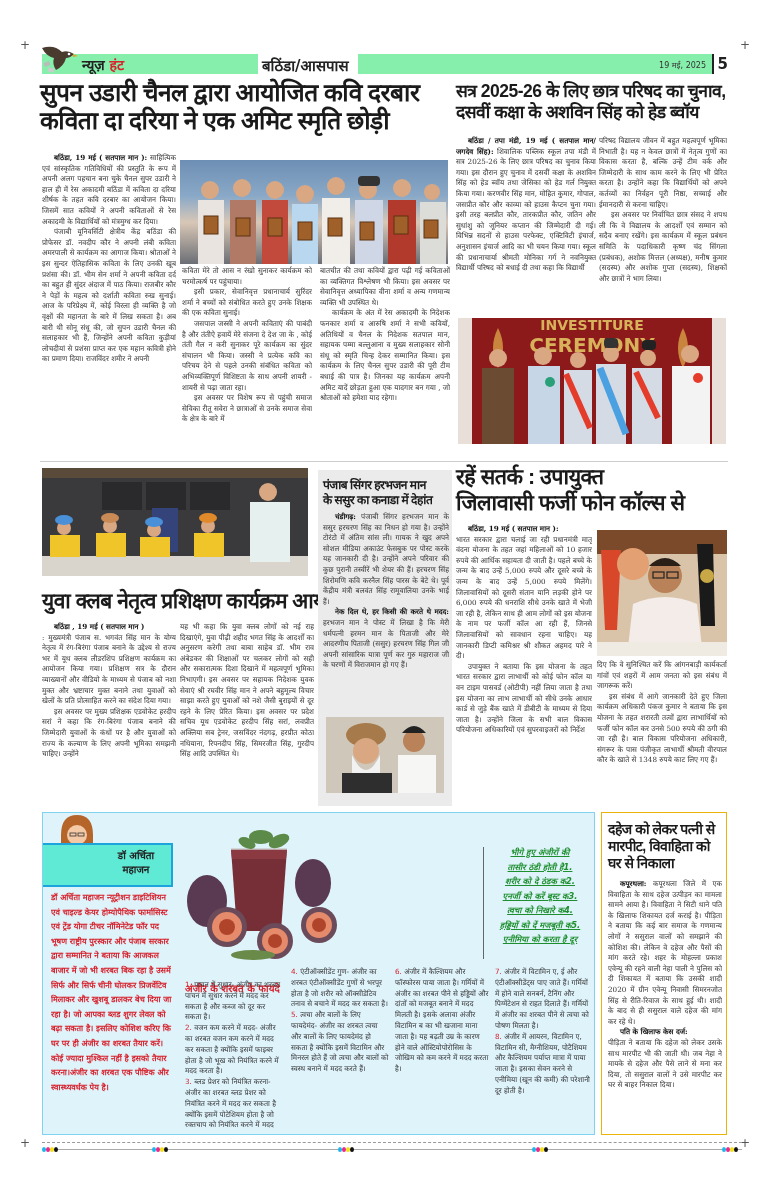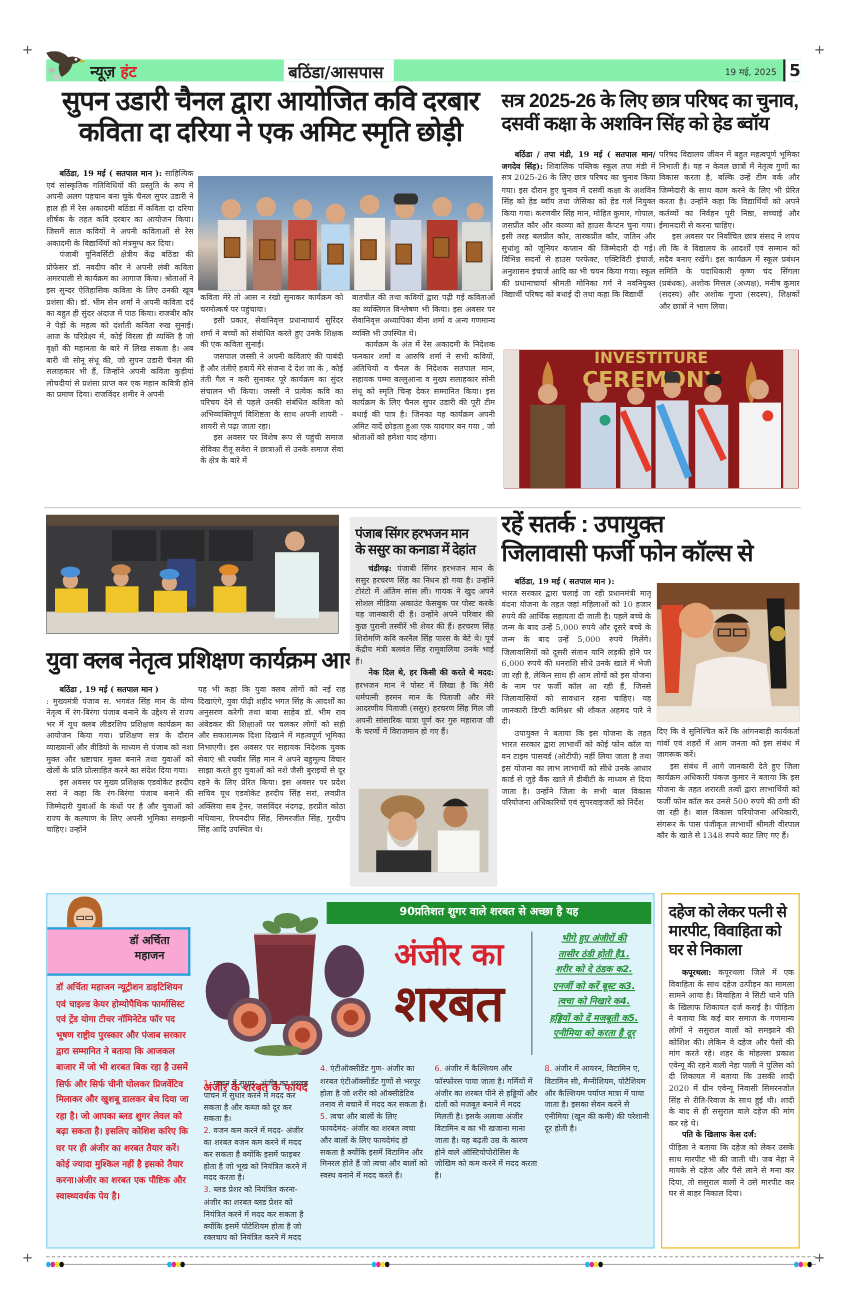--- a/index.html
+++ b/index.html
@@ -16,21 +16,21 @@
 .pdate{position:absolute;right:22px;top:5px;font-size:8px;font-family:"DejaVu Sans",sans-serif;color:#333}
 .pnum{position:absolute;right:0;top:0;width:16px;height:20px;background:#fff;border-left:2px solid #222;font-family:"DejaVu Sans",sans-serif;font-weight:bold;font-size:15px;text-align:right;line-height:20px}
 .hl{font-family:"Liberation Sans",sans-serif;font-weight:bold;color:#1a1a1a;letter-spacing:-0.5px;line-height:1.05}
 .body{font-family:"DejaVu Serif",serif;font-size:7.2px;line-height:10.6px;color:#333;text-align:justify;overflow:hidden}
 .body p{text-indent:12px}
 .body b{font-weight:bold;color:#111}
 .photo{position:absolute;overflow:hidden}
 .box-grey{position:absolute;background:#ebebeb}
 .health{position:absolute;left:42px;top:812px;width:553px;height:323px;background:#dff3fb;border:1px solid #7fd3ef}
 .green-banner{position:absolute;left:254px;top:7px;width:295px;height:20px;background:#1e8f2e;color:#fff;font-family:"DejaVu Sans",sans-serif;font-weight:bold;font-size:10px;line-height:20px;text-align:center;white-space:nowrap}
-.doc-box{position:absolute;left:0;top:30px;width:130px;height:44px;background:#f9a8d4;border:2px solid #1da4dc;border-left:none}
+.doc-box{position:absolute;left:0;top:30px;width:130px;height:44px;background:#5eead4;border:2px solid #1da4dc;border-left:none}
 .doc-name{position:absolute;left:58px;top:4px;width:70px;text-align:center;font-family:"DejaVu Sans",sans-serif;font-weight:bold;font-size:10px;line-height:14px;color:#222}
 .red-text{font-family:"DejaVu Sans",sans-serif;color:#d7232d;font-size:8px;line-height:14.6px;font-weight:bold}
 .benefits-title{font-family:"DejaVu Sans",sans-serif;font-weight:bold;color:#d7232d;font-size:10px}
 .ben{font-family:"DejaVu Sans",sans-serif;font-size:7.2px;line-height:10.8px;color:#333}
 .ben .n{color:#d7232d}
 .green-list{font-family:"DejaVu Sans",sans-serif;font-style:italic;font-weight:bold;color:#1e8f2e;font-size:8.3px;line-height:14.5px;text-decoration:underline;text-align:center}
 .dowry{position:absolute;left:601px;top:812px;width:126px;height:323px;border:1px solid #eab308;background:#fff}
 .cmyk{position:absolute;display:flex;gap:0}
 .cmyk span{width:4px;height:5px;border-radius:50%;display:inline-block}
 </style>
@@ -53,21 +53,21 @@
   </svg>
   <div class="brand">
     <span class="b1">न्यूज़</span>
     <span class="b2">हंट</span>
   </div>
   <div class="section">बठिंडा/आसपास</div>
   <div class="pdate">19 मई, 2025</div>
   <div class="pnum">5</div>
 </div>
 
-<div class="abs hl" style="left:40px;top:80px;width:412px;font-size:24.5px;text-align:center;white-space:nowrap">
+<div class="abs hl" style="left:40px;top:80px;width:412px;font-size:24.5px;white-space:nowrap">
   <div>सुपन उडारी चैनल द्वारा आयोजित कवि दरबार</div>
   <div style="margin-top:2px">कविता दा दरिया ने एक अमिट स्मृति छोड़ी</div>
 </div>
 
 <div class="abs body" style="left:42px;top:153px;width:134px;height:308px">
   <p><b>बठिंडा, 19 मई ( सतपाल मान ):</b> <span>साहित्यिक एवं सांस्कृतिक गतिविधियों की प्रस्तुति के रूप में अपनी अलग पहचान बना चुके चैनल सुपर उडारी ने हाल ही में रेस अकादमी बठिंडा में कविता दा दरिया शीर्षक के तहत कवि दरबार का आयोजन किया। जिसमें सात कवियों ने अपनी कविताओं से रेस अकादमी के विद्यार्थियों को मंत्रमुग्ध कर दिया।</span></p>
   <p>पंजाबी यूनिवर्सिटी क्षेत्रीय केंद्र बठिंडा की प्रोफेसर डॉ. नवदीप कौर ने अपनी लंबी कविता अमरपाली से कार्यक्रम का आगाज किया। श्रोताओं ने इस सुन्दर ऐतिहासिक कविता के लिए उनकी खूब प्रशंसा की। डॉ. भीम सेन शर्मा ने अपनी कविता दर्द का बहुत ही सुंदर अंदाज में पाठ किया। राजबीर कौर ने पेड़ों के महत्व को दर्शाती कविता रुख सुनाई। आज के परिप्रेक्ष्य में, कोई विरला ही व्यक्ति है जो वृक्षों की महानता के बारे में लिख सकता है। अब बारी थी सोनू संधू की, जो सुपन उडारी चैनल की सलाहकार भी हैं, जिन्होंने अपनी कविता कुड़ीयां लोचदीयां से प्रशंसा प्राप्त कर एक महान कवित्री होने का प्रमाण दिया। राजविंदर शमीर ने अपनी</p>
 </div>
 
 <div class="photo" style="left:180px;top:160px;width:268px;height:104px;background:linear-gradient(180deg,#6e8fb4 0%,#8aa9c8 35%,#d8c7b6 60%,#6b6e75 100%)">
@@ -258,21 +258,20 @@
     <path d="M30 126 L36 74 q32 -14 64 0 L106 126Z" fill="#f4ece8"></path>
     <rect x="0" y="112" width="130" height="14" fill="#efeae2"></rect>
   </svg>
 </div>
 <div class="abs body" style="left:597px;top:660px;width:130px;height:148px">
   <p style="text-indent:0">दिए कि वे सुनिश्चित करें कि आंगनबाड़ी कार्यकर्ता गांवों एवं शहरों में आम जनता को इस संबंध में जागरूक करें।</p>
   <p>इस संबंध में आगे जानकारी देते हुए जिला कार्यक्रम अधिकारी पंकज कुमार ने बताया कि इस योजना के तहत शरारती तत्वों द्वारा लाभार्थियों को फर्जी फोन कॉल कर उनसे 500 रुपये की ठगी की जा रही है। बाल विकास परियोजना अधिकारी, संगरूर के पास पंजीकृत लाभार्थी श्रीमती वीरपाल कौर के खाते से 1348 रुपये काट लिए गए हैं।</p>
 </div>
 
 <div class="health">
-  <div class="green-banner">90प्रतिशत शुगर वाले शरबत से अच्छा है यह</div>
 
   <svg class="abs" style="left:8px;top:0;width:48px;height:56px" viewBox="0 0 48 56">
     <path d="M10 22 q0 -20 16 -20 q16 0 16 20 l0 14 l-32 0z" fill="#b5652a"></path>
     <circle cx="26" cy="22" r="10" fill="#f4c9a6"></circle>
     <rect x="19" y="20" width="6" height="3" fill="none" stroke="#333" stroke-width="0.8"></rect>
       <rect x="27" y="20" width="6" height="3" fill="none" stroke="#333" stroke-width="0.8"></rect>
     <path d="M6 56 l4 -20 q16 -6 32 0 l4 20z" fill="#fff" stroke="#9ac" stroke-width="0.8"></path>
     <path d="M18 36 q-4 10 4 14" stroke="#3a7ab8" stroke-width="1.5" fill="none"></path>
     <rect x="28" y="42" width="10" height="12" fill="#444"></rect>
   </svg>
@@ -306,24 +305,20 @@
         <circle cx="92" cy="118" r="7" fill="#b0442a"></circle>
       </g>
     <g>
         <circle cx="136" cy="102" r="18" fill="#6b4a5a"></circle>
         <circle cx="136" cy="102" r="13" fill="#e58a6a"></circle>
         <circle cx="136" cy="102" r="7" fill="#b0442a"></circle>
       </g>
     <ellipse cx="70" cy="132" rx="22" ry="5" fill="#6a8a4a"></ellipse>
   </svg>
 
-  <div class="abs" style="left:300px;top:38px;width:130px;text-align:center;font-family:'DejaVu Sans',sans-serif;font-weight:bold">
-    <div style="color:#d7232d;font-size:28px;line-height:34px">अंजीर का</div>
-    <div style="color:#7a1a10;font-size:46px;line-height:54px;letter-spacing:-1px">शरबत</div>
-  </div>
   <div class="abs" style="left:440px;top:34px;width:1px;height:112px;background:#666"></div>
   <div class="abs green-list" style="left:444px;top:32px;width:106px">
     <div>भीगे हुए अंजीरों की</div>
     <div>तासीर ठंडी होती है1.</div>
     <div>शरीर को दे ठंडक क2.</div>
     <div>एनर्जी को करें बूस्ट क3.</div>
     <div>त्वचा को निखारे क4.</div>
     <div>हड्डियों को दें मजबूती क5.</div>
     <div>एनीमिया को करता है दूर</div>
   </div>
@@ -335,20 +330,21 @@
     <div><span class="n">3.</span> <span>ब्लड प्रेशर को नियंत्रित करना- अंजीर का शरबत ब्लड प्रेशर को नियंत्रित करने में मदद कर सकता है क्योंकि इसमें पोटेशियम होता है जो रक्तचाप को नियंत्रित करने में मदद करता है।</span></div>
   </div>
   <div class="abs ben" style="left:248px;top:154px;width:98px;height:164px;overflow:hidden">
     <div><span class="n">4.</span> <span>एंटीऑक्सीडेंट गुण- अंजीर का शरबत एंटीऑक्सीडेंट गुणों से भरपूर होता है जो शरीर को ऑक्सीडेटिव तनाव से बचाने में मदद कर सकता है।</span></div>
     <div><span class="n">5.</span> <span>त्वचा और बालों के लिए फायदेमंद- अंजीर का शरबत त्वचा और बालों के लिए फायदेमंद हो सकता है क्योंकि इसमें विटामिन और मिनरल होते हैं जो त्वचा और बालों को स्वस्थ बनाने में मदद करते हैं।</span></div>
   </div>
   <div class="abs ben" style="left:352px;top:154px;width:96px;height:164px;overflow:hidden">
     <div><span class="n">6.</span> <span>अंजीर में कैल्शियम और फॉस्फोरस पाया जाता है। गर्मियों में अंजीर का शरबत पीने से हड्डियों और दांतों को मजबूत बनाने में मदद मिलती है। इसके अलावा अंजीर विटामिन ब का भी खजाना माना जाता है। यह बढ़ती उम्र के कारण होने वाले ऑस्टियोपोरोसिस के जोखिम को कम करने में मदद करता है।</span></div>
   </div>
   <div class="abs ben" style="left:452px;top:154px;width:96px;height:164px;overflow:hidden">
+    <div><span class="n">7.</span> <span>अंजीर में विटामिन ए, ई और एंटीऑक्सीडेंट्स पाए जाते हैं। गर्मियों में होने वाले सनबर्न, टैनिंग और पिग्मेंटेशन से राहत दिलाते हैं। गर्मियों में अंजीर का शरबत पीने से त्वचा को पोषण मिलता है।</span></div>
     <div><span class="n">8.</span> <span>अंजीर में आयरन, विटामिन ए, विटामिन सी, मैग्नीशियम, पोटैशियम और कैल्शियम पर्याप्त मात्रा में पाया जाता है। इसका सेवन करने से एनीमिया (खून की कमी) की परेशानी दूर होती है।</span></div>
   </div>
 </div>
 
 <div class="dowry">
   <div class="abs hl" style="left:6px;top:8px;width:116px;font-size:14px;line-height:17px;white-space:nowrap">
     <div>दहेज को लेकर पत्नी से</div>
     <div>मारपीट, विवाहिता को</div>
     <div>घर से निकाला</div>
   </div>

